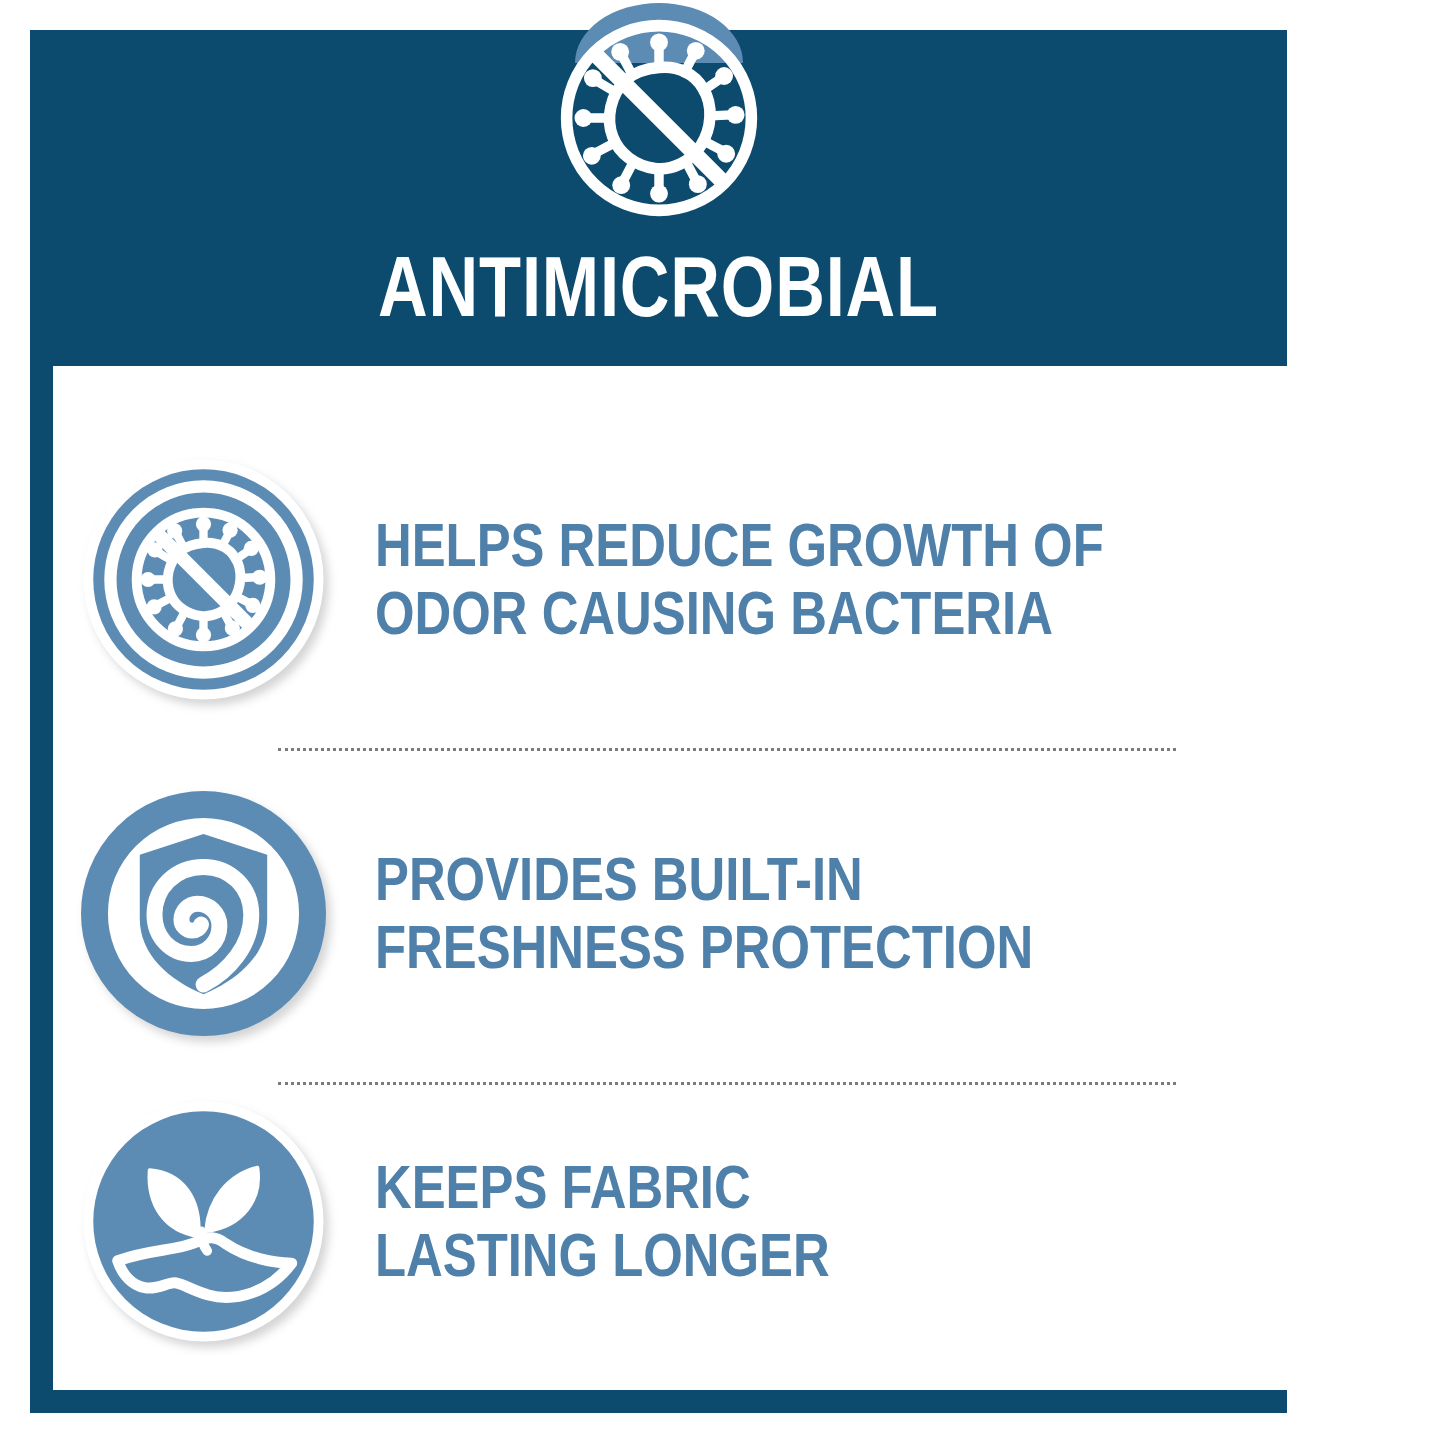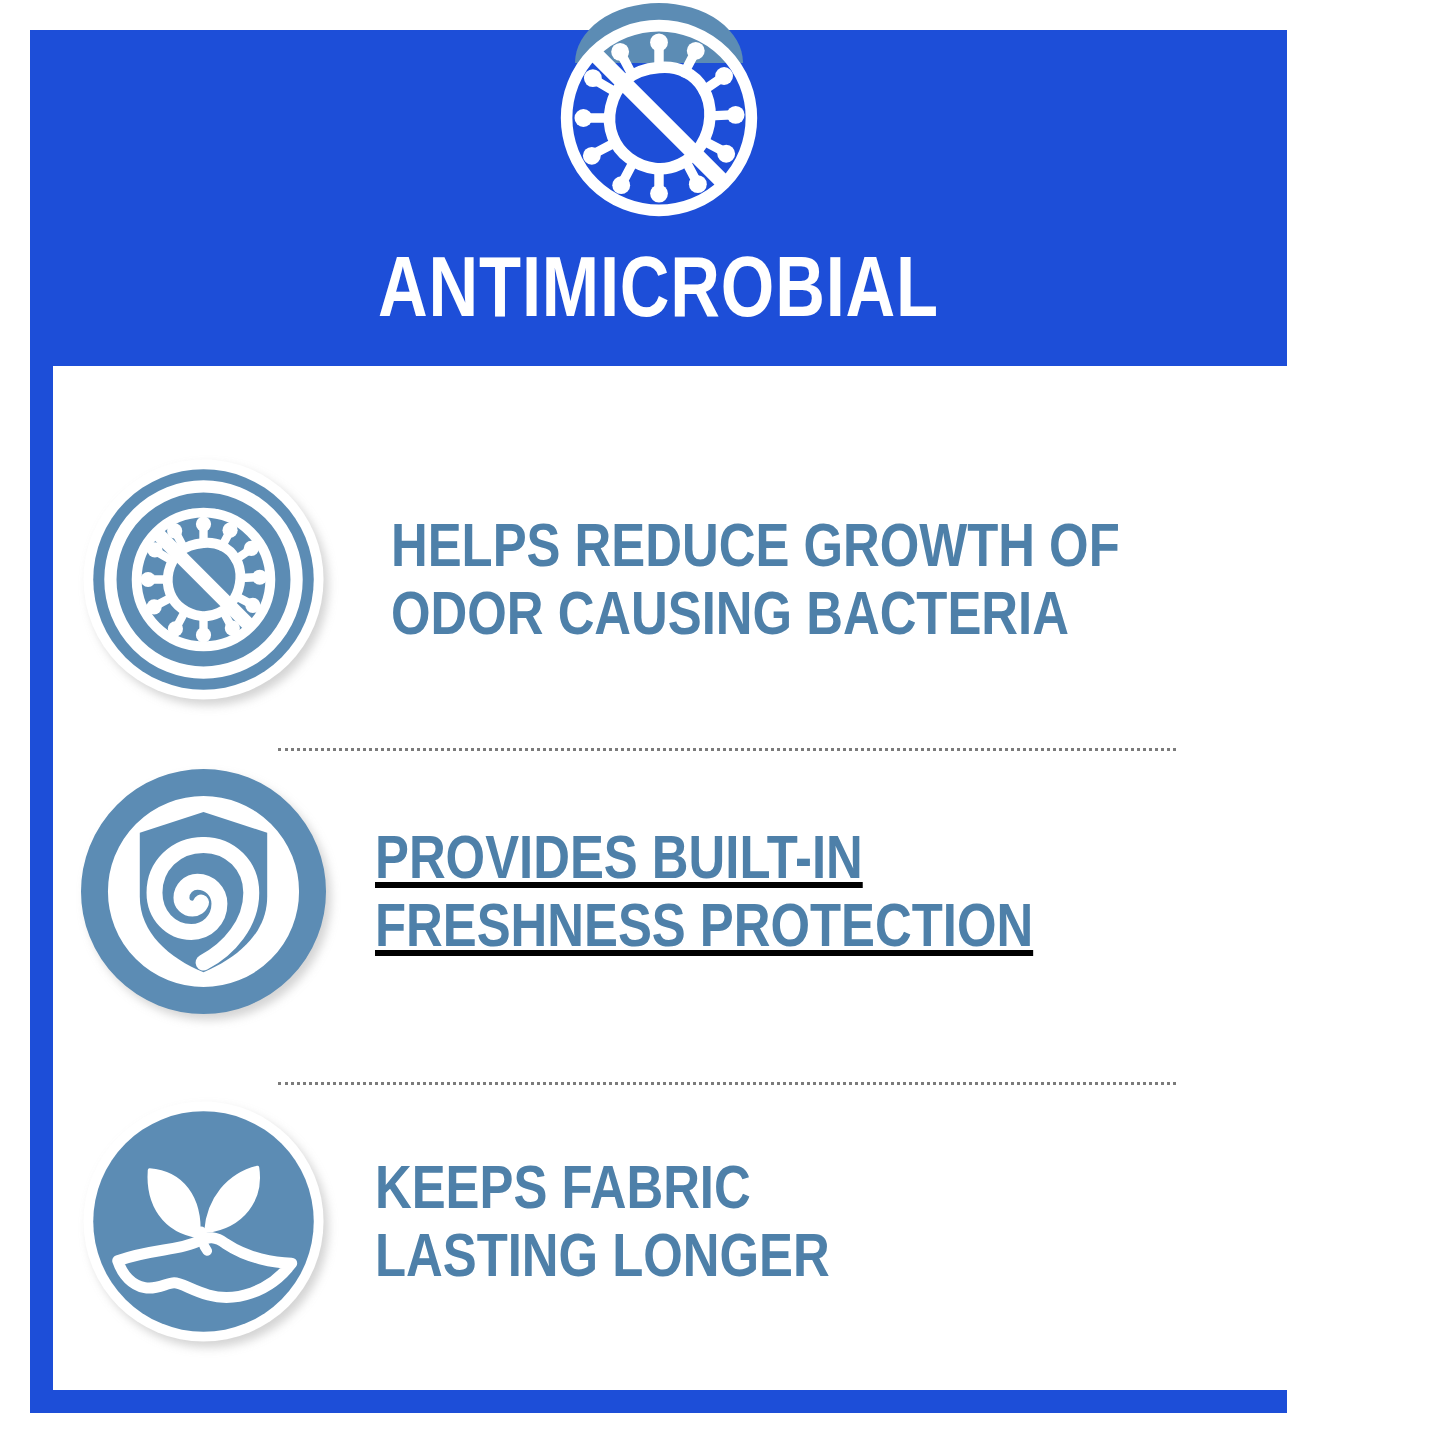--- a/index.html
+++ b/index.html
@@ -22,21 +22,21 @@
     box-sizing: border-box;
   }
 
   
   .frame {
     position: absolute;
     left: 30px;
     top: 30px;
     width: 1257px;
     height: 1383px;
-    background: #1d4ed8;
+    background: #0c4a6e;
     box-sizing: border-box;
   }
 
   
   .header-tab {
     position: absolute;
     left: 50%;
     transform: translateX(-50%);
     top: -27px;
     width: 168px;
@@ -99,22 +99,22 @@
   }
 
   .feature-row {
     position: absolute;
     left: 0;
     width: 100%;
     height: 334px;
     display: flex;
     align-items: center;
   }
-  .feature-row.r1 { top: 46px; gap: 16px; }
-  .feature-row.r2 { top: 358px; text-decoration: underline; }
+  .feature-row.r1 { top: 46px; }
+  .feature-row.r2 { top: 380px; }
   .feature-row.r3 { top: 688px; }
 
   .icon-cell {
     width: 300px;
     min-width: 300px;
     display: flex;
     align-items: center;
     justify-content: center;
   }
   .feature-icon {

